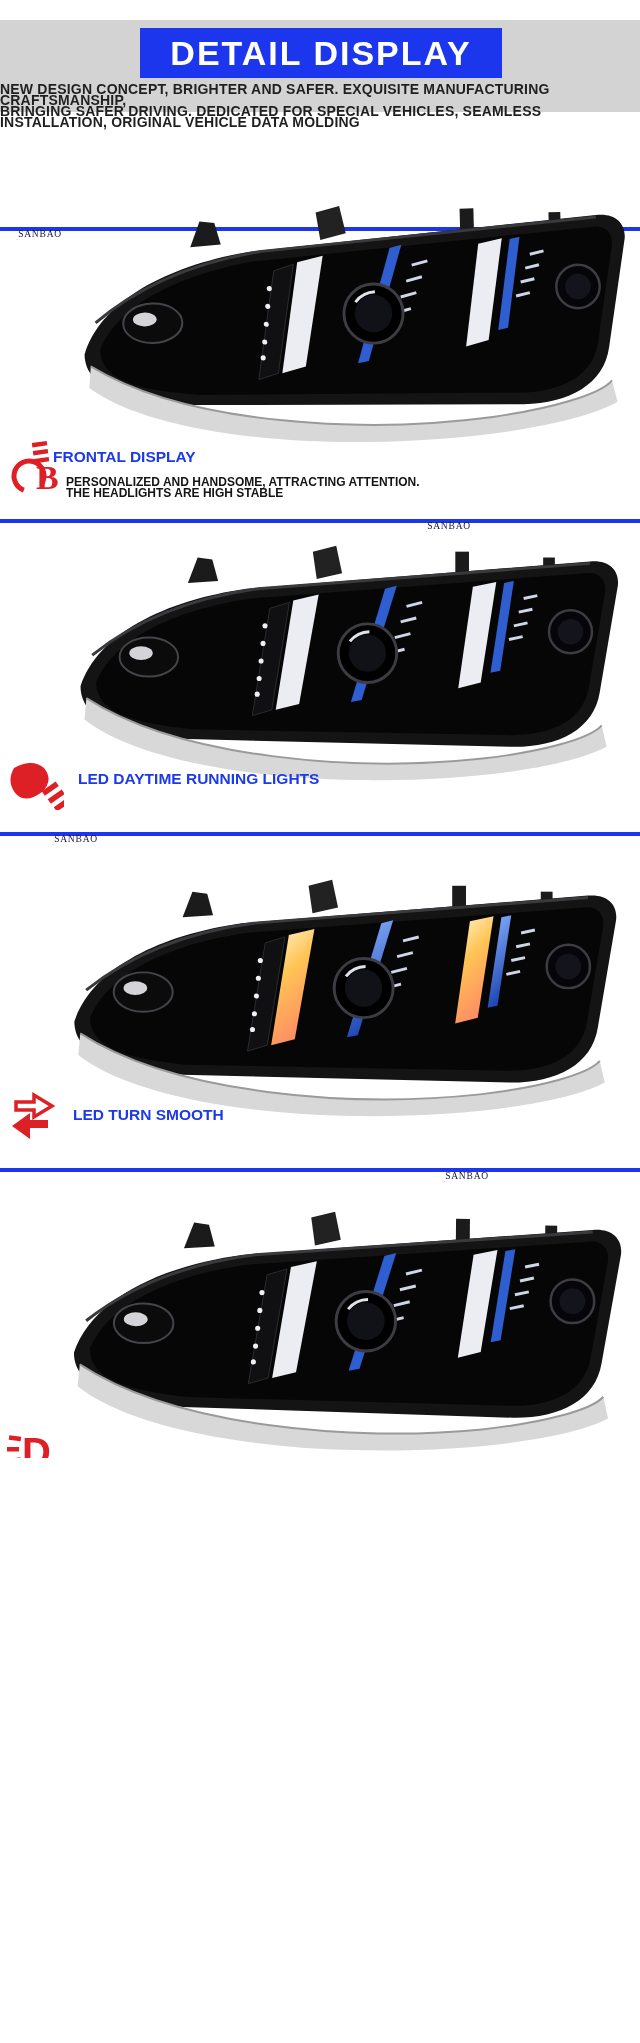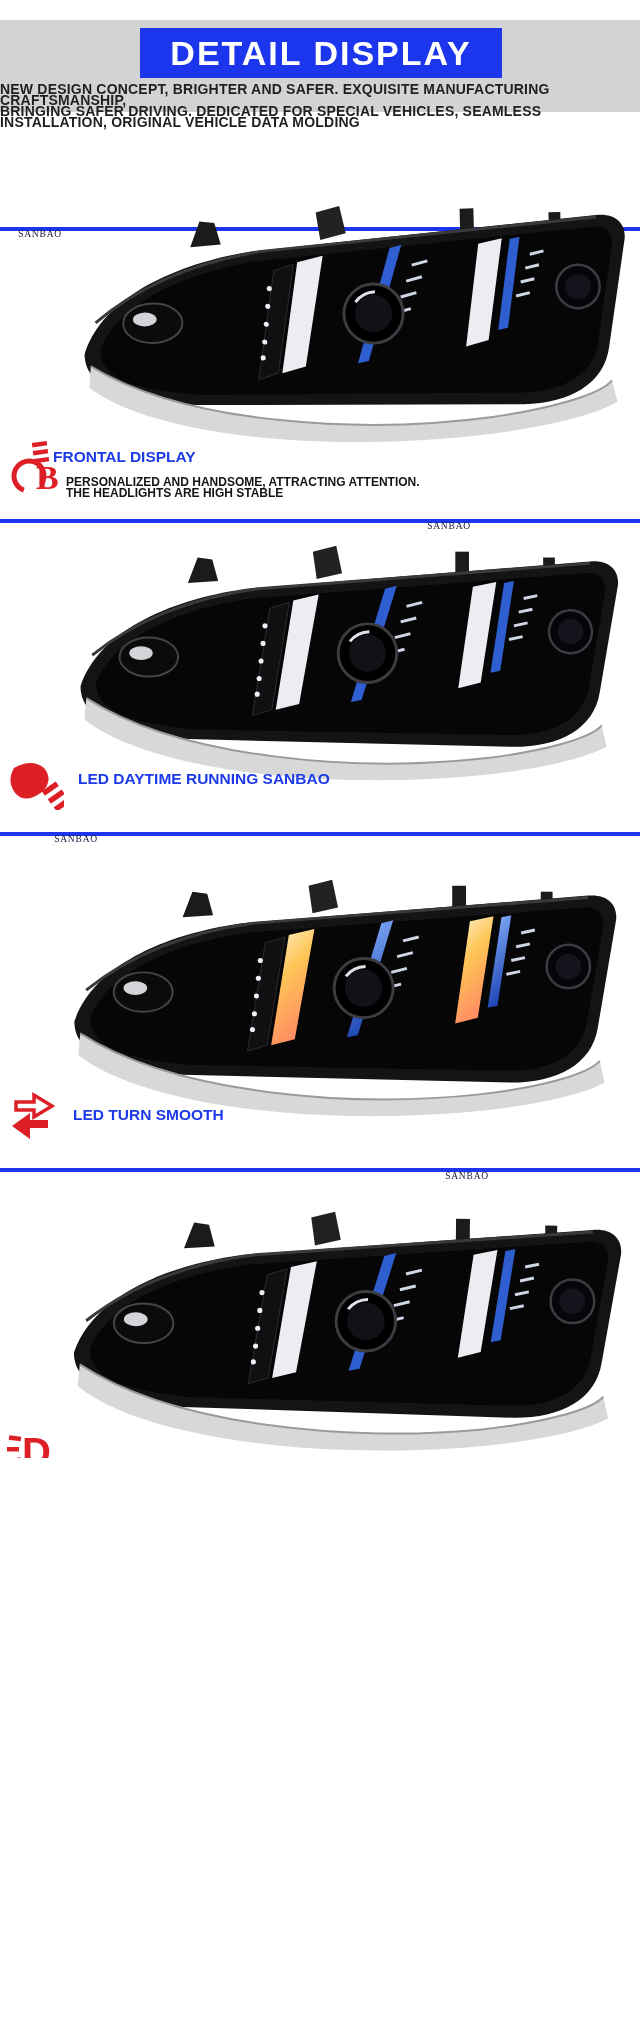--- a/index.html
+++ b/index.html
@@ -261,21 +261,21 @@
   </div>
 
   <div class="feat-icon" style="left:6px;top:760px;width:58px;height:50px">
     <svg viewBox="0 0 58 50" width="58" height="50">
       <path d="M8,8 Q26,-2 38,8 Q48,20 36,32 Q20,44 10,34 Q0,22 8,8 Z" fill="#dd1f26"></path>
       <rect x="36" y="26" width="17" height="5.5" fill="#dd1f26" transform="rotate(-35 44 29)"></rect>
       <rect x="42" y="34" width="17" height="5.5" fill="#dd1f26" transform="rotate(-35 50 37)"></rect>
       <rect x="48" y="42" width="17" height="5.5" fill="#dd1f26" transform="rotate(-35 56 45)"></rect>
     </svg>
   </div>
-  <div class="feat-head" style="left:78px;top:770px">LED DAYTIME RUNNING SANBAO</div>
+  <div class="feat-head" style="left:78px;top:770px">LED DAYTIME RUNNING LIGHTS</div>
 
   <div class="feat-icon" style="left:8px;top:1090px;width:52px;height:50px">
     <svg viewBox="0 0 52 50" width="52" height="50">
       <path d="M8,12 L26,12 L26,5 L44,16 L26,27 L26,20 L8,20 Z" fill="#ffffff" stroke="#dd1f26" stroke-width="3.5"></path>
       <path d="M40,30 L22,30 L22,23 L4,36 L22,49 L22,38 L40,38 Z" fill="#dd1f26"></path>
     </svg>
   </div>
   <div class="feat-head" style="left:73px;top:1106px">LED TURN SMOOTH</div>
 
   <div class="feat-icon" style="left:6px;top:1428px;width:50px;height:46px">

